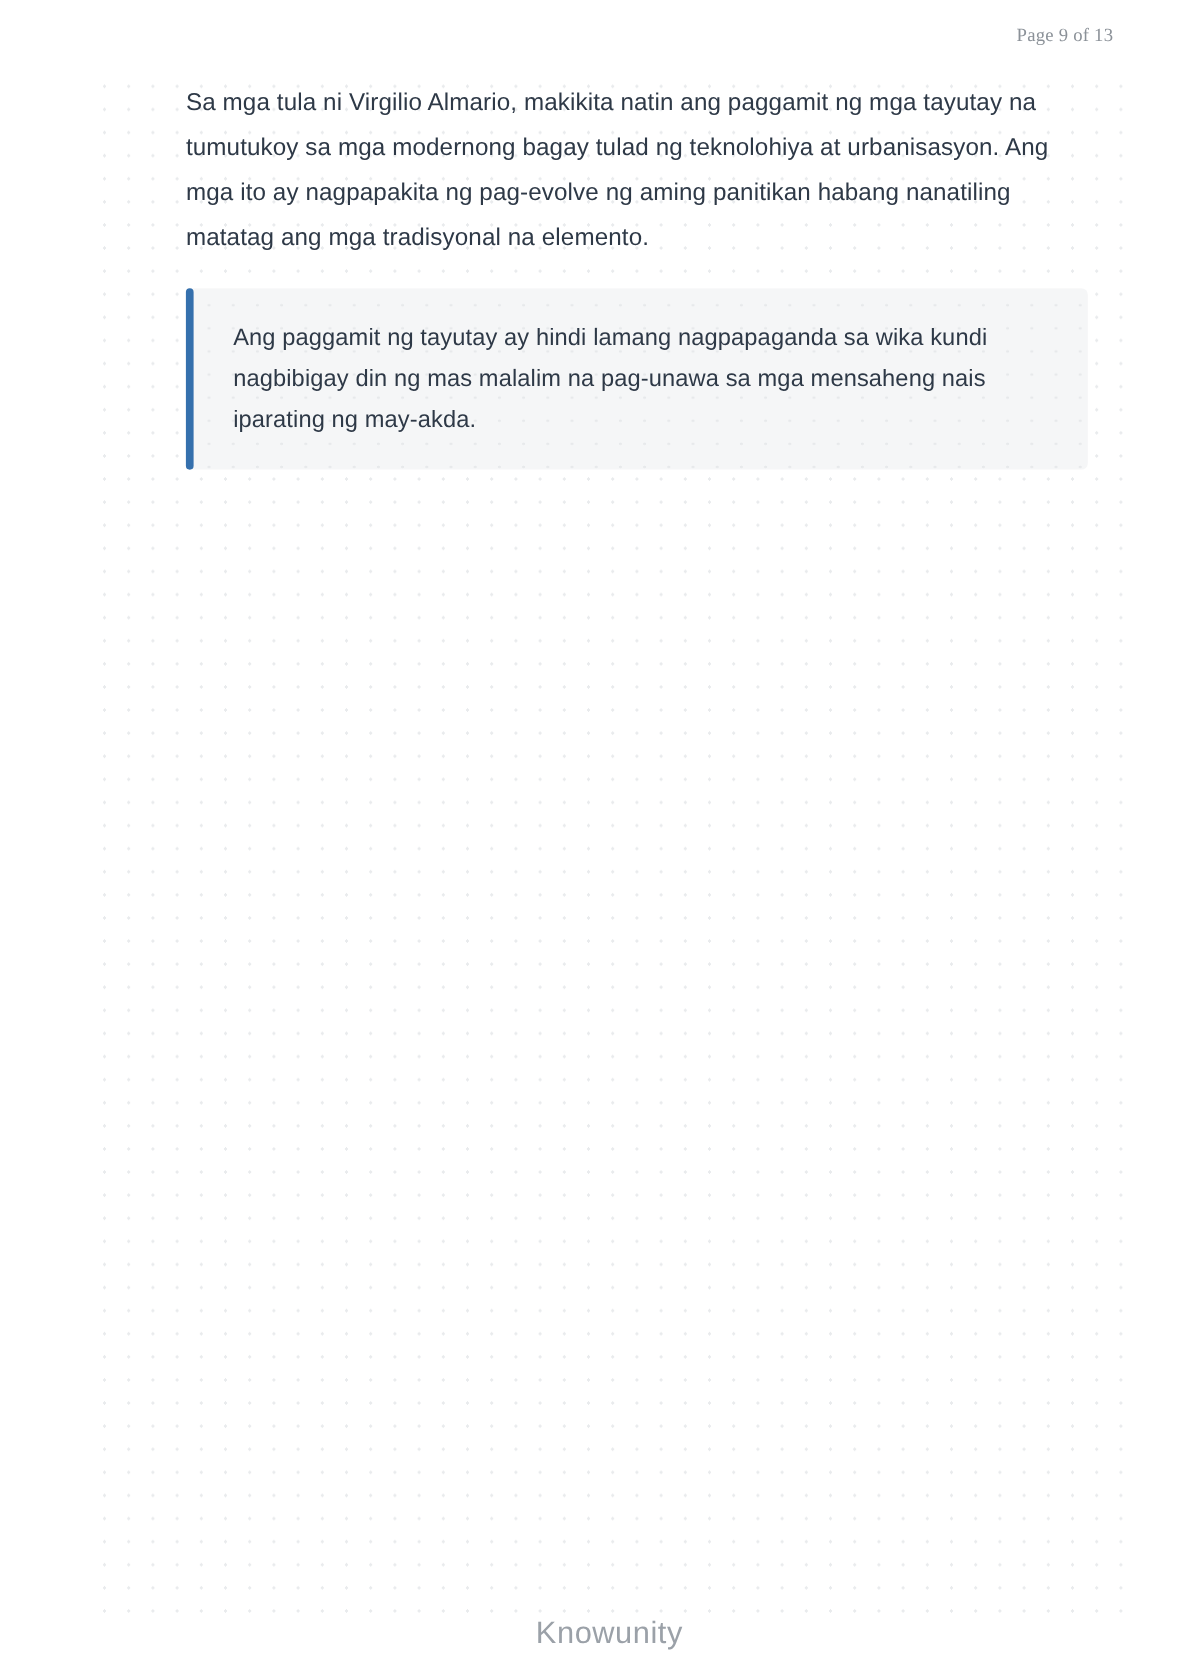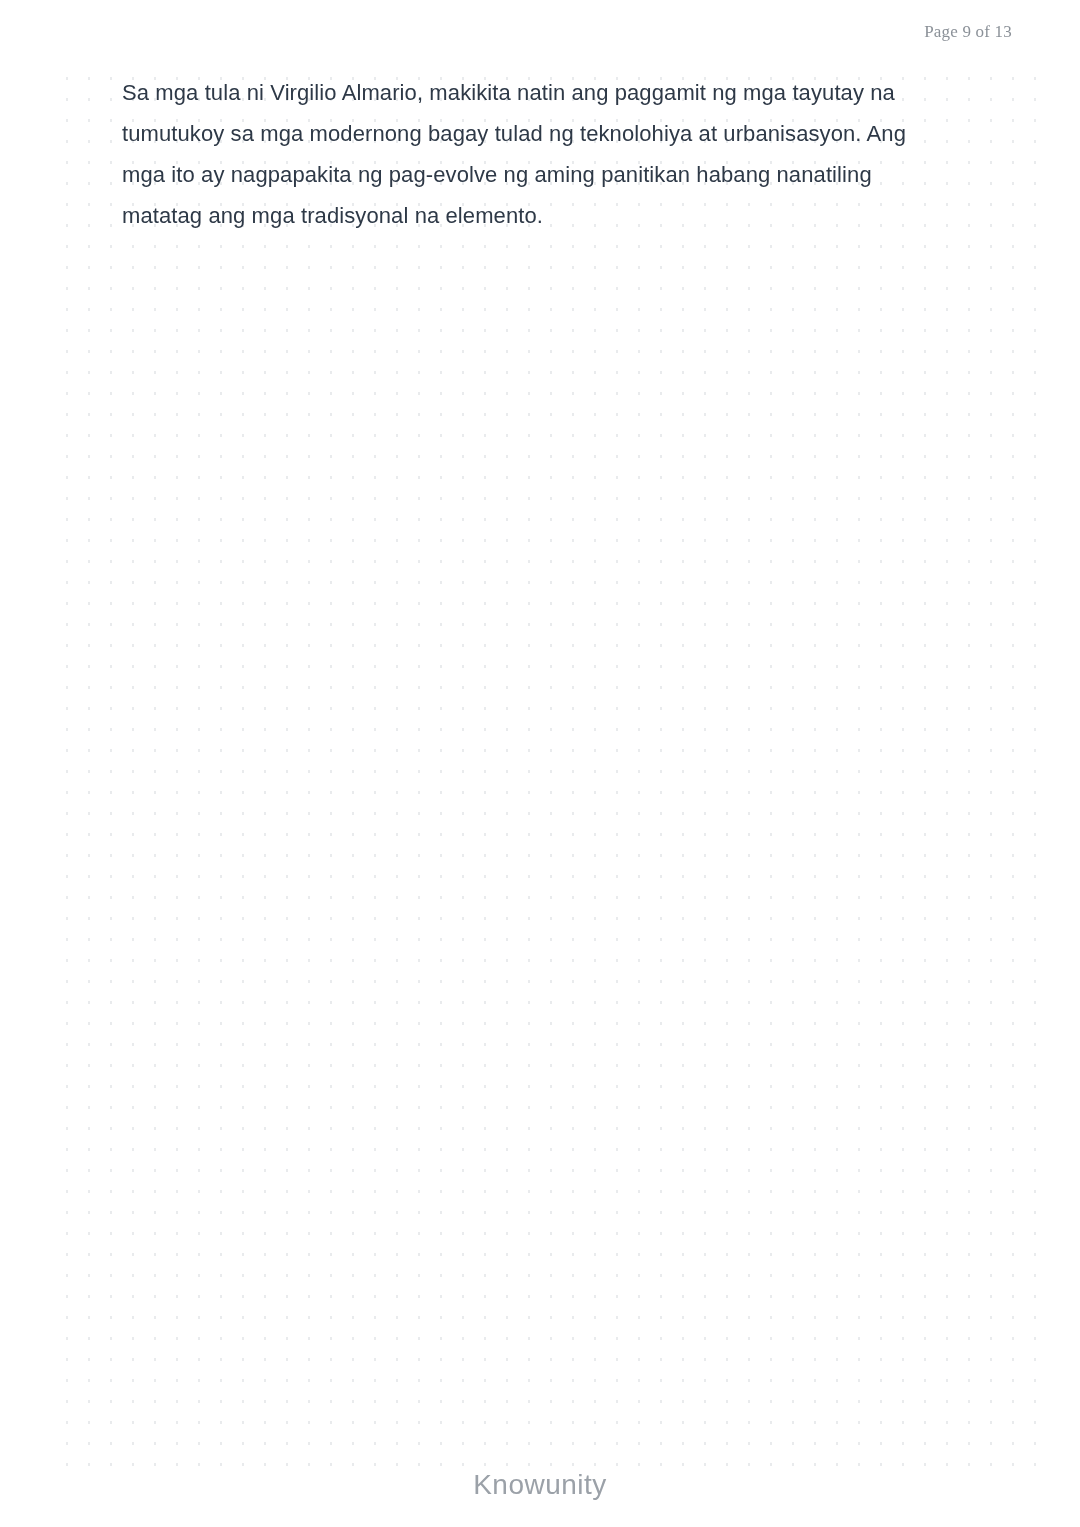--- a/index.html
+++ b/index.html
@@ -16,20 +16,21 @@
     font-family: "Liberation Sans", "DejaVu Sans", sans-serif;
     width: 1080px;
     height: 1527px;
     position: relative;
     overflow: hidden;
   }
   .page {
     position: absolute;
     inset: 0;
     background: #ffffff;
+    margin-left: 28px;
   }
   .dot-layer {
     position: absolute;
     left: 52px;
     right: 42px;
     top: 62px;
     bottom: 50px;
     background-image: radial-gradient(var(--dot-grid) 1.4px, transparent 1.5px);
     background-size: 22px 21px;
     background-position: 4px 6px;
@@ -39,21 +40,21 @@
     position: absolute;
     top: 22px;
     right: 68px;
     font-family: "Liberation Serif", "DejaVu Serif", serif;
     font-size: 17px;
     color: var(--muted-text);
     letter-spacing: 0.2px;
   }
   .content {
     position: absolute;
-    left: 122px;
+    left: 141px;
     top: 72px;
     width: 820px;
   }
   .paragraph {
     width: 795px;
     font-size: 22px;
     line-height: 41px;
     color: var(--body-text);
     letter-spacing: 0.1px;
   }
@@ -100,16 +101,20 @@
 <body>
 
 <div class="page">
   <div class="dot-layer"></div>
 
   <div class="page-indicator">Page 9 of 13</div>
 
   <div class="content">
     <p class="paragraph">Sa mga tula ni Virgilio Almario, makikita natin ang paggamit ng mga tayutay na tumutukoy sa mga modernong bagay tulad ng teknolohiya at urbanisasyon. Ang mga ito ay nagpapakita ng pag-evolve ng aming panitikan habang nanatiling matatag ang mga tradisyonal na elemento.</p>
 
+    <div class="quote-block">
+      <span class="quote-bar"></span>
+      <p class="quote-text">Ang paggamit ng tayutay ay hindi lamang nagpapaganda sa wika kundi nagbibigay din ng mas malalim na pag-unawa sa mga mensaheng nais iparating ng may-akda.</p>
+    </div>
   </div>
 
   <div class="footer-brand">Knowunity</div>
 </div>
 
 </body></html>

